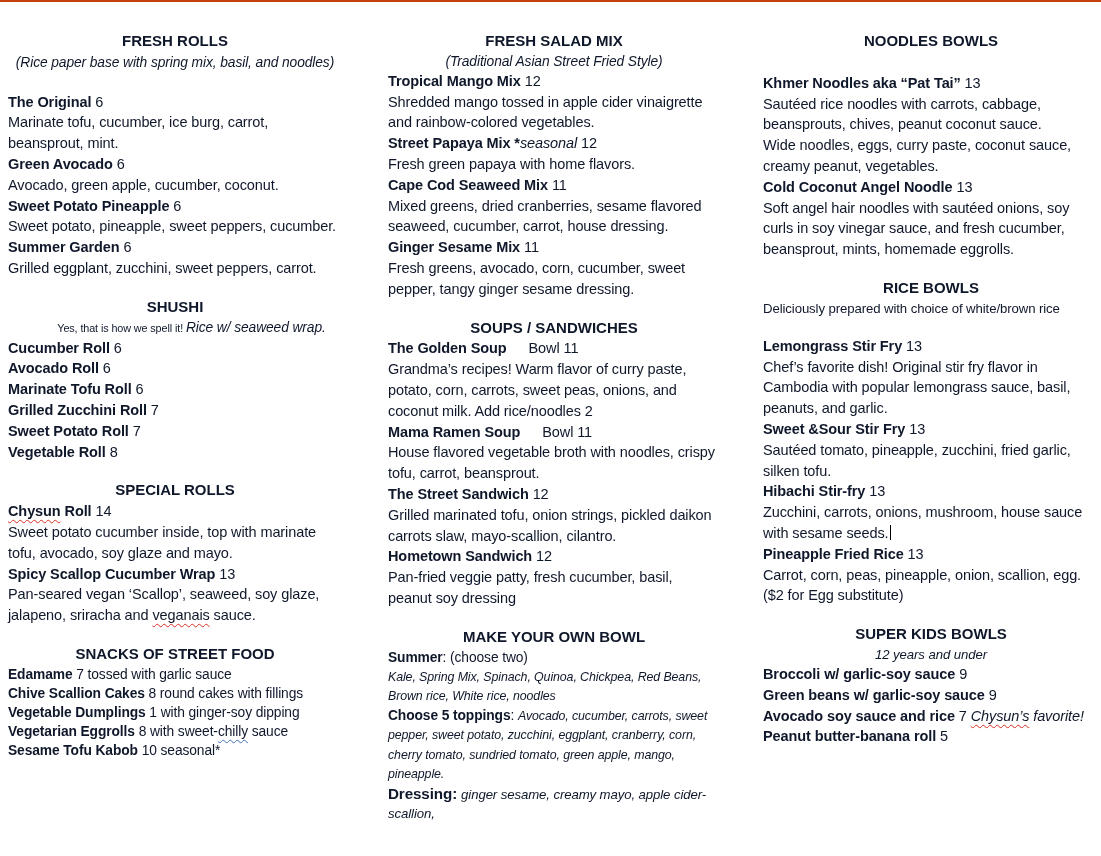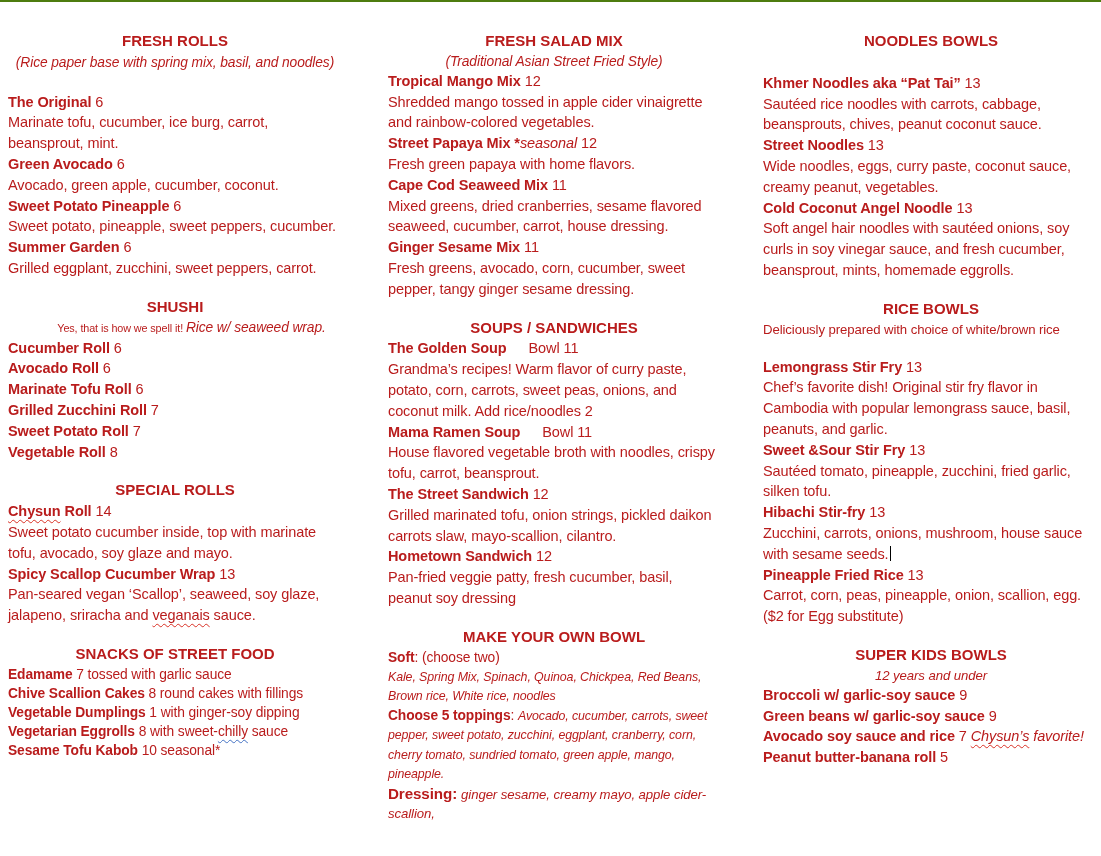--- a/index.html
+++ b/index.html
@@ -2,22 +2,22 @@
 <html><head>
 <meta charset="utf-8">
 <style>
   html,body{margin:0;padding:0;background:#ffffff;}
   .page{
     position:relative;
     width:1101px;height:856px;
     background:#ffffff;
     overflow:hidden;
     font-family:"Liberation Sans", sans-serif;
-    color:#b91c1c;
-    border-top:2px solid #4d7c0f;
+    color:#0f172a;
+    border-top:2px solid #c2410c;
     box-sizing:border-box;
   }
   .col{position:absolute;top:0;padding-top:29px;box-sizing:border-box;}
   #col-left{left:8px;width:334px;}
   #col-center{left:388px;width:332px;}
   #col-right{left:763px;width:336px;}
   p{margin:0;font-size:14.5px;line-height:20.8px;letter-spacing:-0.1px;}
   .bh{text-align:center;font-weight:700;font-size:15px;letter-spacing:0;}
   .bc{text-align:center;}
   .gap{width:100%;}
@@ -90,31 +90,30 @@
       <p class="bl"><span class="b">The Golden Soup</span><span class="tab"></span><span class="">Bowl 11</span></p>
       <p class="bl"><span class="">Grandma’s recipes! Warm flavor of curry paste, potato, corn, carrots, sweet peas, onions, and coconut milk. Add rice/noodles 2</span></p>
       <p class="bl"><span class="b">Mama Ramen Soup</span><span class="tab"></span><span class="">Bowl 11</span></p>
       <p class="bl"><span class="">House flavored vegetable broth with noodles, crispy tofu, carrot, beansprout.</span></p>
       <p class="bl"><span class="b">The Street Sandwich</span><span class=""> 12</span></p>
       <p class="bl"><span class="">Grilled marinated tofu, onion strings, pickled daikon carrots slaw, mayo-scallion, cilantro.</span></p>
       <p class="bl"><span class="b">Hometown Sandwich</span><span class=""> 12</span></p>
       <p class="bl"><span class="">Pan-fried veggie patty, fresh cucumber, basil, peanut soy dressing</span></p>
       <div class="gap" style="height: 18px;"></div>
       <p class="bh">MAKE YOUR OWN BOWL</p>
-      <p class="bl lh19"><span class="b f14">Soft</span><span class="f14">: (choose two)</span></p>
+      <p class="bl lh19"><span class="b f14">Summer</span><span class="f14">: (choose two)</span></p>
       <p class="bl lh18"><span class="i f12">Kale, Spring Mix, Spinach, Quinoa, Chickpea, Red Beans, Brown rice, White rice, noodles</span></p>
       <p class="bl lh18"><span class="b f14">Choose 5 toppings</span><span class="f14">: </span><span class="i f12">Avocado, cucumber, carrots, sweet pepper, sweet potato, zucchini, eggplant, cranberry, corn, cherry tomato, sundried tomato, green apple, mango, pineapple.</span></p>
       <p class="bl lh19"><span class="b f15">Dressing:</span><span class="">  </span><span class="i f13">ginger sesame, creamy mayo, apple cider-scallion,</span></p>
     </div>
   <div class="col" id="col-right">
       <p class="bh">NOODLES BOWLS</p>
       <div class="gap" style="height: 21px;"></div>
       <p class="bl"><span class="b">Khmer Noodles aka “Pat Tai”</span><span class=""> 13</span></p>
       <p class="bl"><span class="">Sautéed rice noodles with carrots, cabbage, beansprouts, chives, peanut coconut sauce.</span></p>
-      <p class="bl"><span class="b">Street Noodles</span><span class=""> 13</span></p>
       <p class="bl"><span class="">Wide noodles, eggs, curry paste, coconut sauce, creamy peanut, vegetables.</span></p>
       <p class="bl"><span class="b">Cold Coconut Angel Noodle</span><span class=""> 13</span></p>
       <p class="bl"><span class="">Soft angel hair noodles with sautéed onions, soy curls in soy vinegar sauce, and fresh cucumber, beansprout, mints, homemade eggrolls.</span></p>
       <div class="gap" style="height: 18px;"></div>
       <p class="bh">RICE BOWLS</p>
       <p class="bl f13 lh19"><span class="f13">Deliciously prepared with choice of white/brown rice</span></p>
       <div class="gap" style="height: 18px;"></div>
       <p class="bl"><span class="b">Lemongrass Stir Fry</span><span class=""> 13</span></p>
       <p class="bl"><span class="">Chef’s favorite dish! Original stir fry flavor in Cambodia with popular lemongrass sauce, basil, peanuts, and garlic.</span></p>
       <p class="bl"><span class="b">Sweet &amp;Sour Stir Fry</span><span class=""> 13</span></p>

